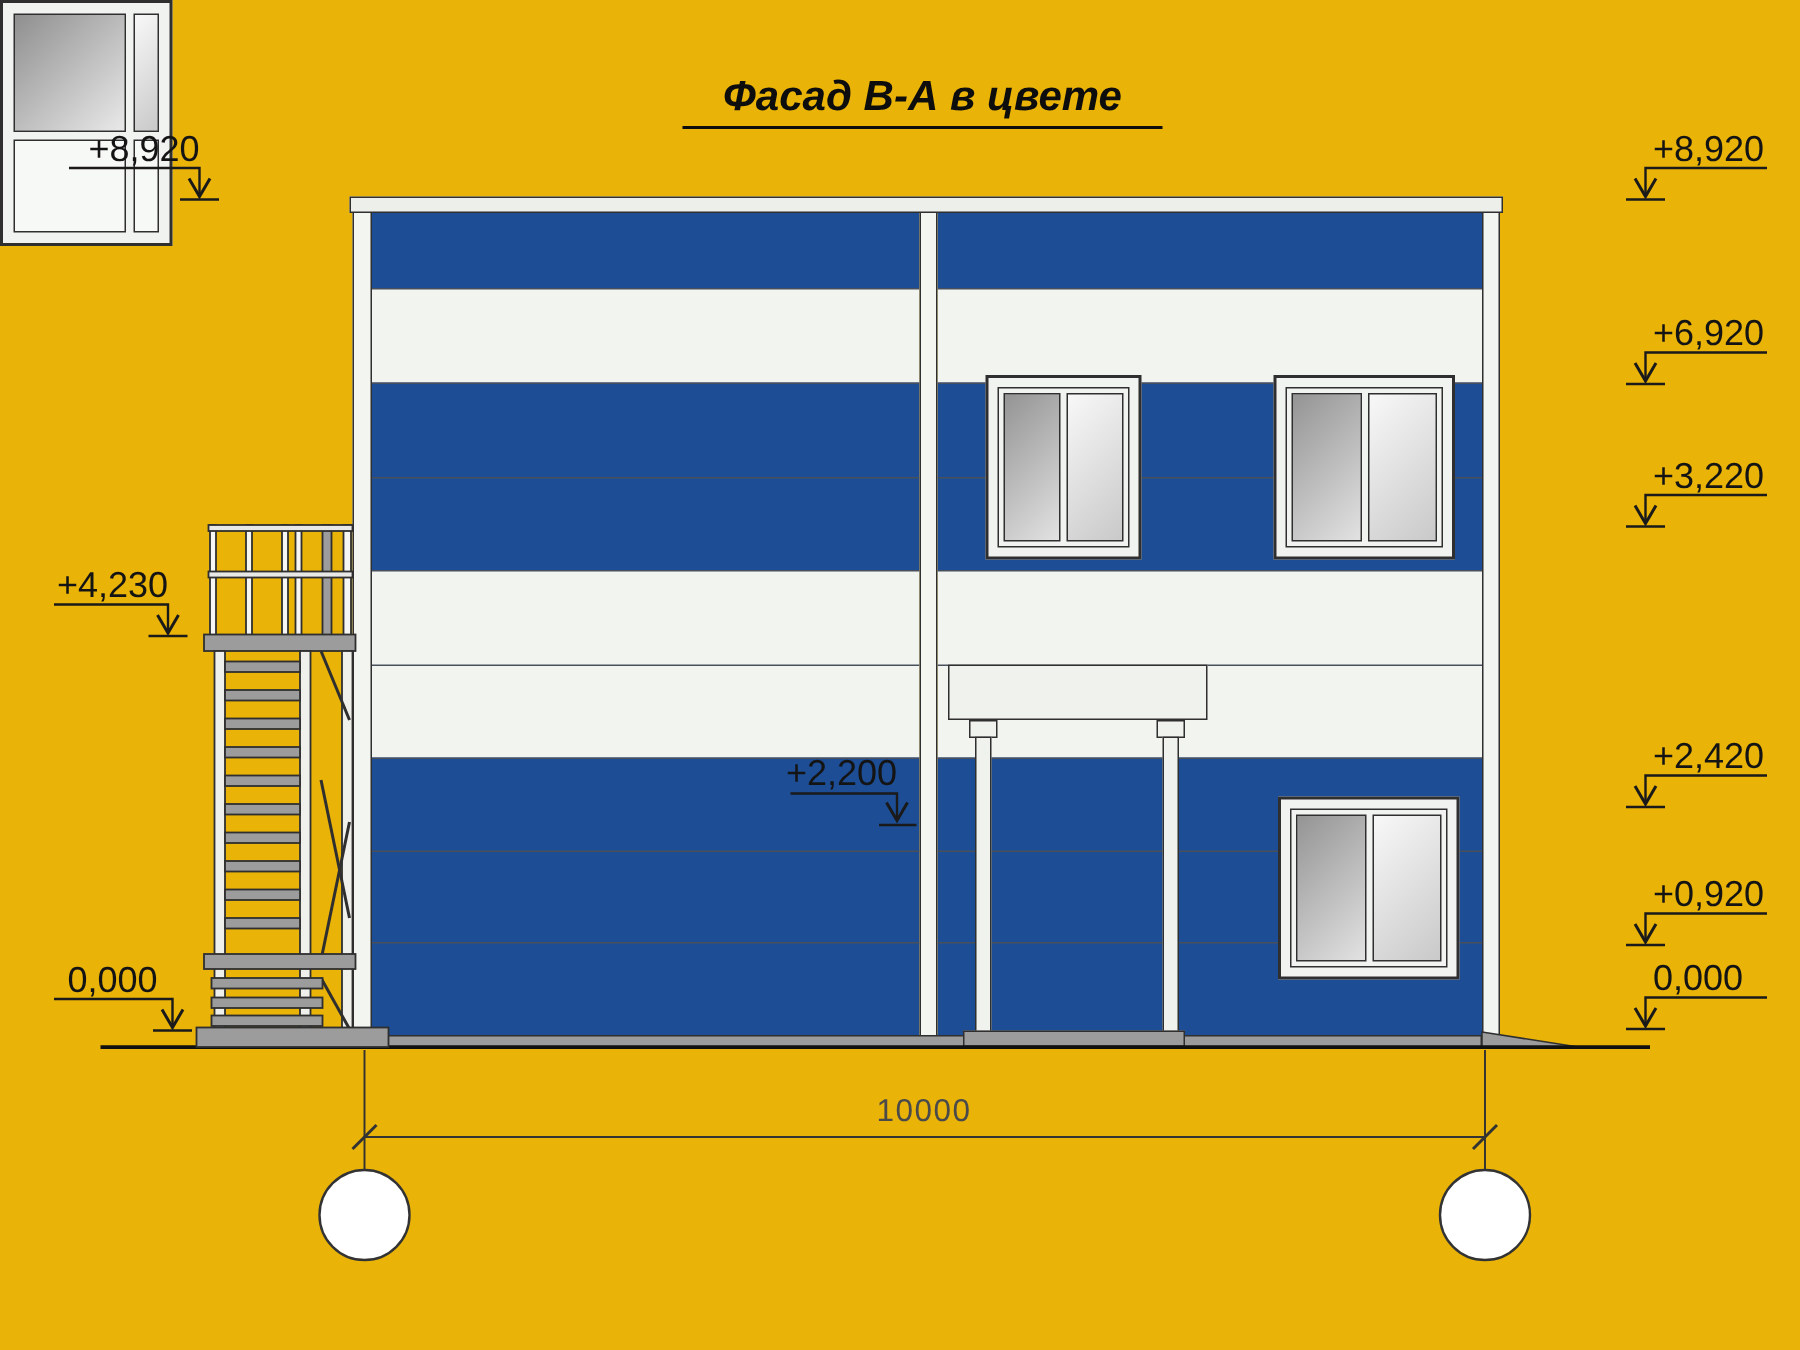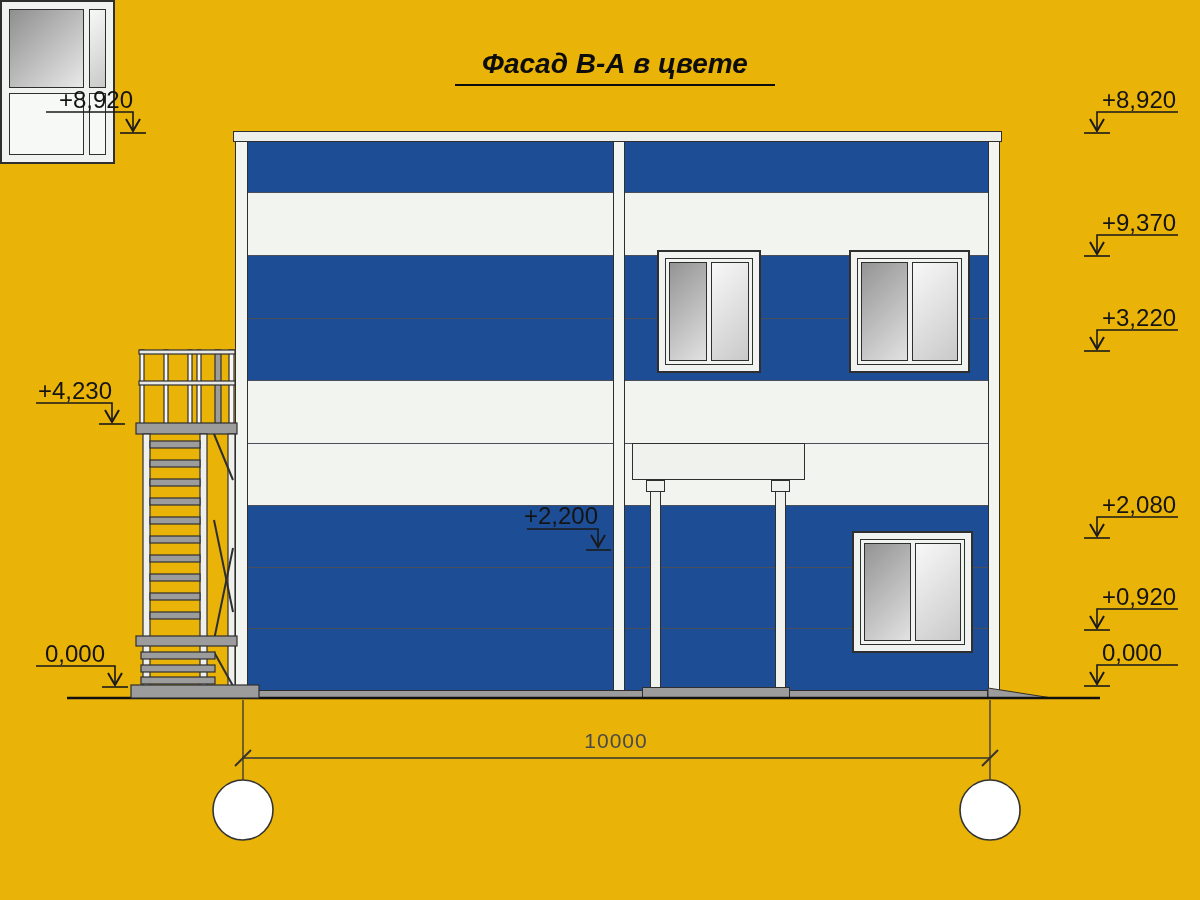--- a/index.html
+++ b/index.html
@@ -235,23 +235,23 @@
 
     <circle cx="243" cy="810" r="30" fill="#ffffff" stroke="#333" stroke-width="1.6"></circle>
     <circle cx="990" cy="810" r="30" fill="#ffffff" stroke="#333" stroke-width="1.6"></circle>
   </svg>
 
   <div class="lvl ra" style="left:38px;top:86px;">+8,920</div>
   <div class="lvl ra" style="left:17px;top:377px;">+4,230</div>
   <div class="lvl ra" style="left:10px;top:640px;">0,000</div>
   <div class="lvl ra" style="left:503px;top:502px;">+2,200</div>
   <div class="lvl" style="left:1102px;top:86px;">+8,920</div>
-  <div class="lvl" style="left:1102px;top:209px;">+9,370</div>
+  <div class="lvl" style="left:1102px;top:209px;">+6,920</div>
   <div class="lvl" style="left:1102px;top:304px;">+3,220</div>
-  <div class="lvl" style="left:1102px;top:491px;">+2,080</div>
+  <div class="lvl" style="left:1102px;top:491px;">+2,420</div>
   <div class="lvl" style="left:1102px;top:583px;">+0,920</div>
   <div class="lvl" style="left:1102px;top:639px;">0,000</div>
 
   <div class="dim-label">10000</div>
 
   <div class="axis-label" style="left:213px;top:792px;">В</div>
   <div class="axis-label" style="left:960px;top:792px;">А</div>
 
 </div>
 

